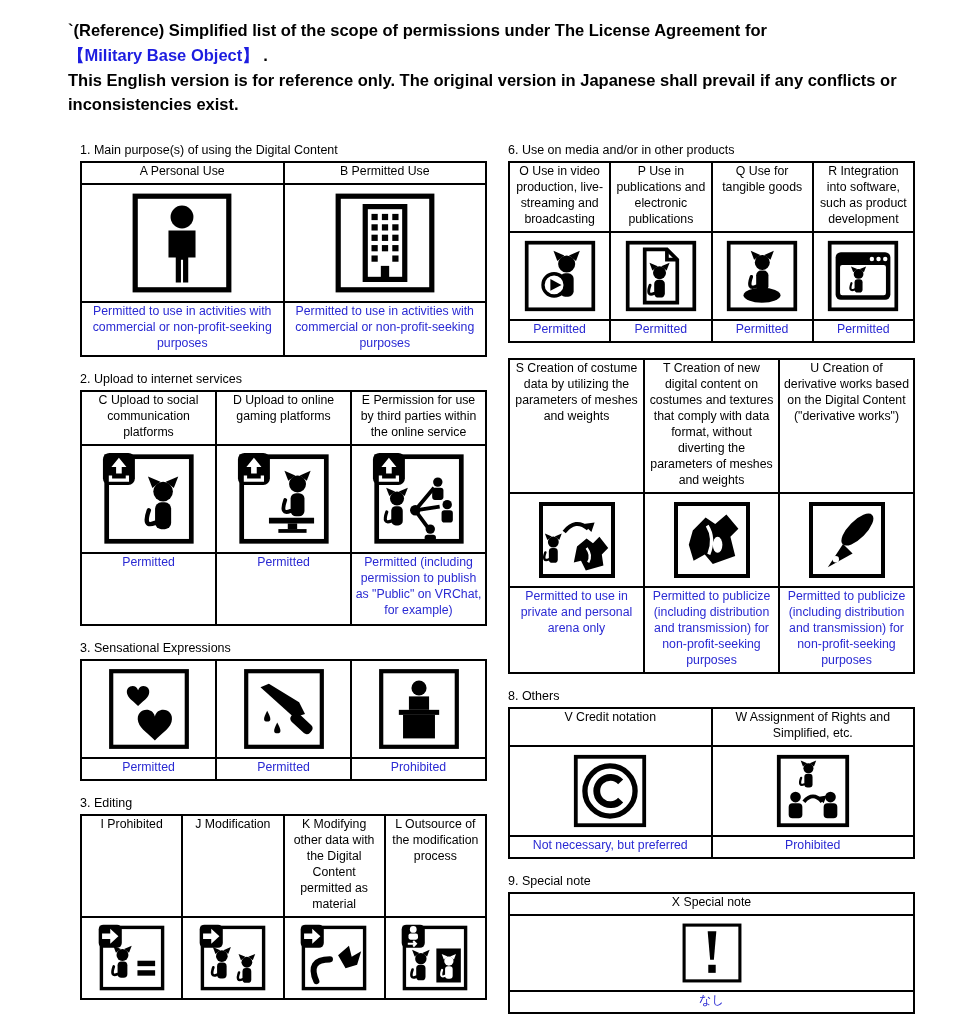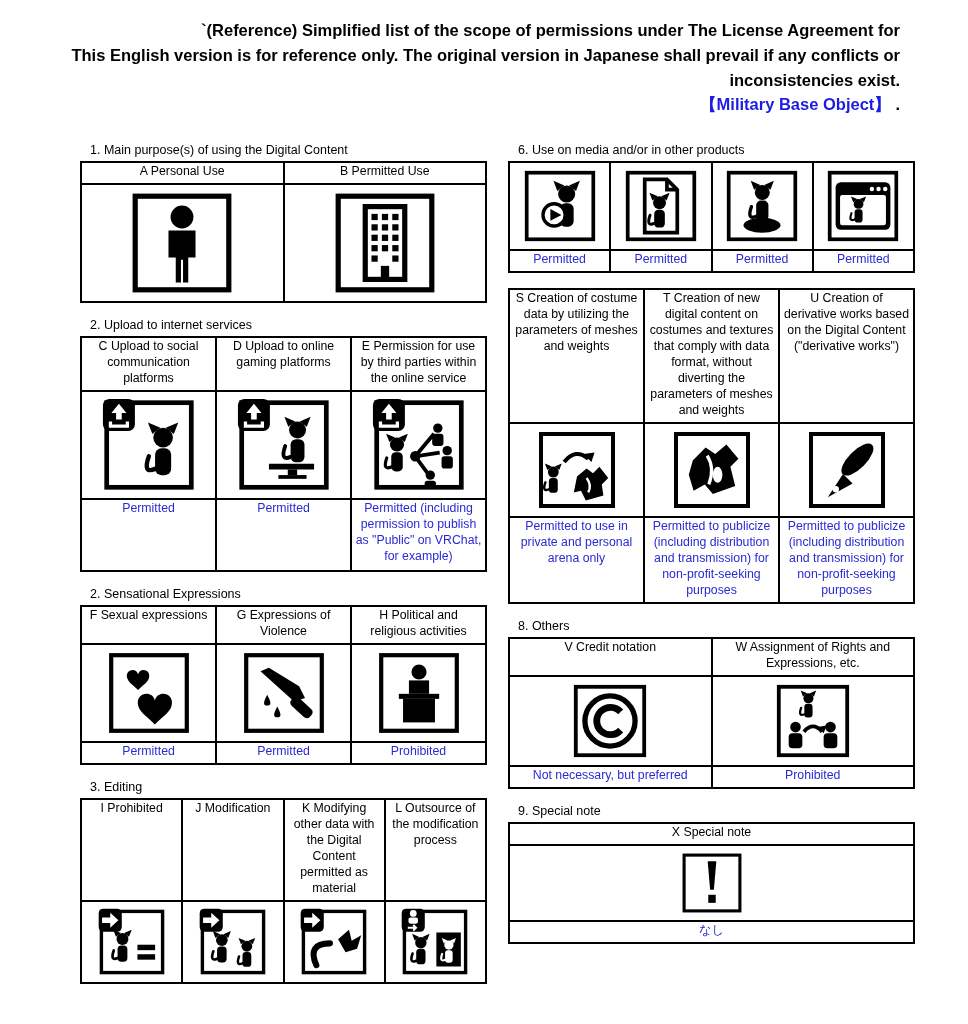--- a/index.html
+++ b/index.html
@@ -1,24 +1,24 @@
 <!DOCTYPE html>
 <html style="--status-blue: #2a2ad3; --title-blue: #1d1de0; --line: #000000;"><head>
 <meta charset="utf-8">
 <style>
   :root{ --status-blue:#2a2ad3; --title-blue:#1d1de0; --line:#000; }
   *{box-sizing:border-box}
   html,body{margin:0;padding:0;background:#fff}
   .page{width:968px;min-height:1024px;padding-top:18px;font-family:"Liberation Sans",sans-serif;color:#000}
-  .doc-title{text-align:right;font-weight:700;font-size:16.5px;line-height:1.5;margin:0 68px}
+  .doc-title{text-align:left;font-weight:700;font-size:16.5px;line-height:1.5;margin:0 68px}
   .doc-title .obj{color:var(--title-blue)}
   main.cols{display:flex;gap:21px;margin:26px 53px 0 80px;align-items:flex-start}
   .col{width:407px;flex:0 0 407px;display:flex;flex-direction:column}
   .section{margin-bottom:15px}
-  .sec-title{font-size:12.5px;margin:0 0 3px 10px;line-height:1.2}
+  .sec-title{font-size:12.5px;margin:0 0 3px 0;line-height:1.2}
   table.perm{border-collapse:collapse;width:100%;table-layout:fixed}
   .perm td{border:2px solid var(--line);text-align:center;font-size:12.3px;line-height:1.3;padding:1px 3px 3px;vertical-align:top;word-wrap:break-word}
   .perm td.iconcell{vertical-align:middle;padding:6px 2px}
   .perm td.status{color:var(--status-blue)}
   .iconbox{display:flex;justify-content:center;align-items:center}
   svg.icon{display:block}
   
   .sec-1 svg.icon{width:104px;height:104px}
   .sec-2 svg.icon{width:94px;height:94px}
   .sec-3 svg.icon{width:84px;height:84px}
@@ -30,22 +30,22 @@
   .sec-1 td.status{height:46px}
   .sec-2 td.status{height:72px}
   .sec-7 td.status{height:78px}
 </style>
 </head>
 <body>
 
 <div class="page">
   <div class="doc-title">
     <div><span>`(Reference) Simplified list of the scope of permissions under The License Agreement for</span></div>
+    <div><span class="obj">【Military Base Object】</span><span> .</span></div>
     <div>This English version is for reference only. The original version in Japanese shall prevail if any conflicts or inconsistencies exist.</div>
-    <div><span class="obj">【Military Base Object】</span><span> .</span></div>
   </div>
   <main class="cols">
     <div class="col" id="col-left">
         <div class="section sec-1">
           <div class="sec-title">1. Main purpose(s) of using the Digital Content</div>
           <table class="perm">
             <tbody>
               <tr>
                 <td class="hdr">A Personal Use</td>
                 <td class="hdr">B  Permitted Use</td>
@@ -77,20 +77,24 @@
                       <rect x="37" y="52" width="6" height="6"></rect>
                       <rect x="47" y="52" width="6" height="6"></rect>
                       <rect x="57" y="52" width="6" height="6"></rect>
                       <rect x="37" y="62" width="6" height="6"></rect>
                       <rect x="57" y="62" width="6" height="6"></rect>
                       <rect x="46" y="72" width="8" height="13"></rect>
                     </svg>
                   </div>
                 </td>
               </tr>
+              <tr>
+                <td class="status">Permitted to use in activities with commercial or non-profit-seeking purposes</td>
+                <td class="status">Permitted to use in activities with commercial or non-profit-seeking purposes</td>
+              </tr>
             </tbody>
           </table>
         </div>
         <div class="section sec-2">
           <div class="sec-title">2. Upload to internet services</div>
           <table class="perm">
             <tbody>
               <tr>
                 <td class="hdr">C Upload to social communication platforms</td>
                 <td class="hdr">D Upload to online gaming platforms</td>
@@ -162,28 +166,23 @@
               </tr>
               <tr>
                 <td class="status">Permitted</td>
                 <td class="status">Permitted</td>
                 <td class="status">Permitted (including permission to publish as "Public" on VRChat, for example)</td>
               </tr>
             </tbody>
           </table>
         </div>
         <div class="section sec-3">
-          <div class="sec-title">2. Sensational Expressions</div>
-          <table class="perm">
-            <tbody>
-              <tr>
-                <td class="hdr">F Sexual expressions</td>
-                <td class="hdr">G Expressions of Violence</td>
-                <td class="hdr">H Political and religious activities</td>
-              </tr>
+          <div class="sec-title">3. Sensational Expressions</div>
+          <table class="perm">
+            <tbody>
               <tr>
                 <td class="iconcell">
                   <div class="iconbox">
                     <svg class="icon" viewBox="0 0 100 100" xmlns="http://www.w3.org/2000/svg" fill="#000">
                       <rect x="5" y="5" width="90" height="90" fill="#fff" stroke="#000" stroke-width="5"></rect>
                       <path d="M0 8 C-3 -4 -22 0 -18 14 C-15 23 -7 26 0 34 C7 26 15 23 18 14 C22 0 3 -4 0 8 Z" transform="translate(37,22) scale(0.72)"></path>
                       <path d="M0 8 C-3 -4 -22 0 -18 14 C-15 23 -7 26 0 34 C7 26 15 23 18 14 C22 0 3 -4 0 8 Z" transform="translate(57,50) scale(1.1)"></path>
                     </svg>
                   </div>
                 </td>
@@ -310,20 +309,26 @@
               </tr>
             </tbody>
           </table>
         </div>
       </div>
     <div class="col" id="col-right">
         <div class="section sec-6">
           <div class="sec-title">6. Use on media and/or in other products</div>
           <table class="perm">
             <tbody>
+              <tr>
+                <td class="hdr">O Use in video production, live-streaming and broadcasting</td>
+                <td class="hdr">P Use in publications and electronic publications</td>
+                <td class="hdr">Q Use for tangible goods</td>
+                <td class="hdr">R Integration into software, such as product development</td>
+              </tr>
               <tr>
                 <td class="iconcell">
                   <div class="iconbox">
                     <svg class="icon" viewBox="0 0 100 100" xmlns="http://www.w3.org/2000/svg" fill="#000">
                       <rect x="5" y="5" width="90" height="90" fill="#fff" stroke="#000" stroke-width="5"></rect>
                       <g transform="translate(38 16) scale(1.05)" fill="#000">
                         <path d="M8 13 L3 0 L17 6 Z"></path>
                         <path d="M32 13 L37 0 L23 6 Z"></path>
                         <circle cx="20" cy="17" r="11"></circle>
                         <rect x="11" y="29" width="18" height="30" rx="7"></rect>
@@ -449,21 +454,21 @@
               </tr>
             </tbody>
           </table>
         </div>
         <div class="section sec-8">
           <div class="sec-title">8. Others</div>
           <table class="perm">
             <tbody>
               <tr>
                 <td class="hdr">V Credit notation</td>
-                <td class="hdr">W Assignment of Rights and Expressions, etc.</td>
+                <td class="hdr">W Assignment of Rights and Simplified, etc.</td>
               </tr>
               <tr>
                 <td class="iconcell">
                   <div class="iconbox">
                     <svg class="icon" viewBox="0 0 100 100" xmlns="http://www.w3.org/2000/svg" fill="#000">
                       <rect x="5" y="5" width="90" height="90" fill="#fff" stroke="#000" stroke-width="5"></rect>
                       <circle cx="50" cy="50" r="33" fill="none" stroke="#000" stroke-width="7"></circle>
                       <path d="M64 38 a18 18 0 1 0 0 24" fill="none" stroke="#000" stroke-width="9"></path>
                     </svg>
                   </div>

